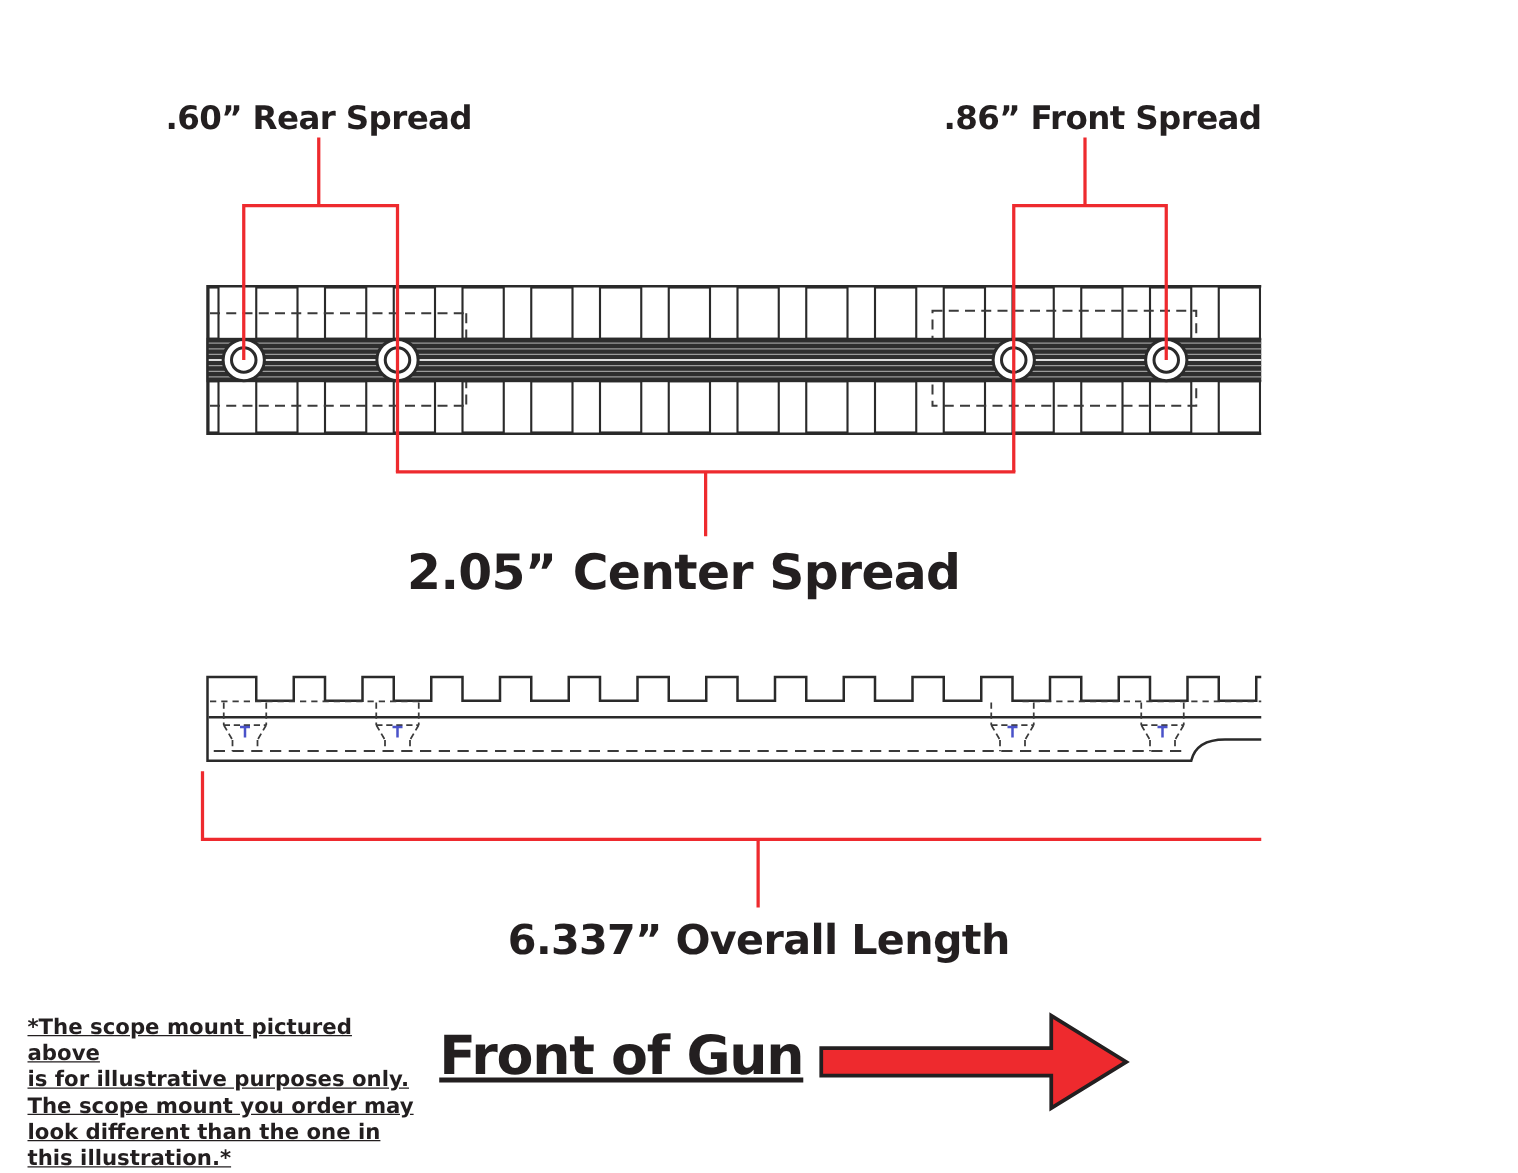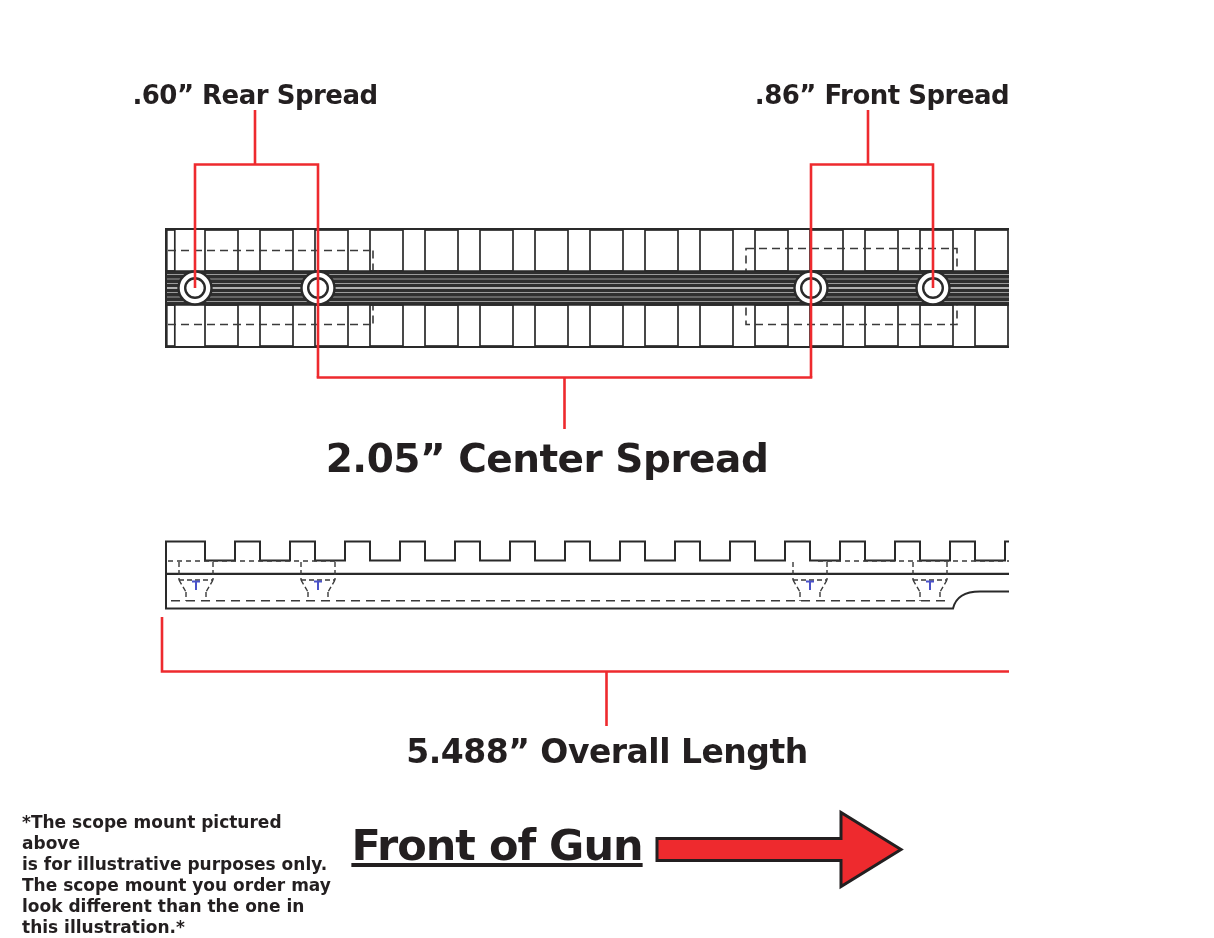--- a/index.html
+++ b/index.html
@@ -27,20 +27,21 @@
   .lbl-fog    {left:497px; top:820px; font-size:43px; letter-spacing:-1px;text-decoration:underline;}
   .disclaimer{
     position:absolute;
     left:22px; top:812px;
     width:310px;
     font-size:17px;
     font-weight:bold;
     line-height:1.23;
     color:#231f20;
     white-space:pre-line;
+    text-decoration:underline;
   }
 </style>
 </head>
 <body>
 
 <div class="stage">
 
   <svg id="cv" width="1214" height="938" viewBox="0 0 1214 938">
       <g>
         <rect x="166" y="229" width="879" height="118" fill="#fff" stroke="#2a2a2a" stroke-width="2"></rect>
@@ -140,20 +141,20 @@
         <path d="M868 110 V164.5 M811 164.5 H933 M811 163.2 V377.5 M933 163.2 V288" fill="none" stroke="#ee2a2e" stroke-width="2.6"></path>
         <path d="M316.7 377.5 H812.3 M564.5 377.5 V429" fill="none" stroke="#ee2a2e" stroke-width="2.6"></path>
         <path d="M162 617 V671.5 M160.7 671.5 H1047.3 M1046 617 V671.5 M606.5 671.5 V726" fill="none" stroke="#ee2a2e" stroke-width="2.6"></path>
       </g>
       <path d="M657 838.5 H841 V812.5 L901 849.5 L841 886.5 V860.5 H657 Z" fill="#ee2a2e" stroke="#231f20" stroke-width="3" stroke-linejoin="miter"></path>
     </svg>
 
   <div class="lbl lbl-rear">.60” Rear Spread</div>
   <div class="lbl lbl-front">.86” Front Spread</div>
   <div class="lbl lbl-center">2.05” Center Spread</div>
-  <div class="lbl lbl-overall">5.488” Overall Length</div>
+  <div class="lbl lbl-overall">6.337” Overall Length</div>
   <div class="lbl lbl-fog">Front of Gun</div>
   <div class="disclaimer">*The scope mount pictured above
 is for illustrative purposes only.
 The scope mount you order may
 look different than the one in
 this illustration.*</div>
 </div>
 
 </body></html>

